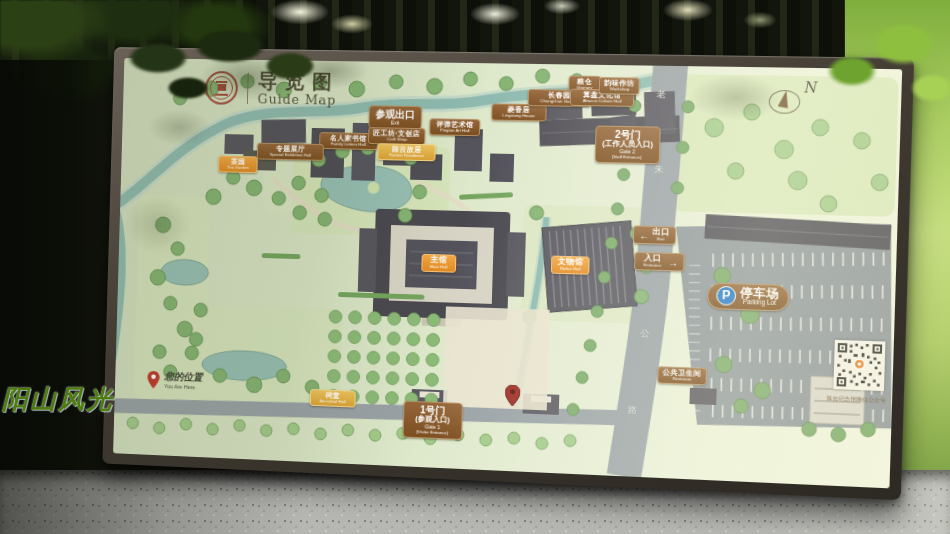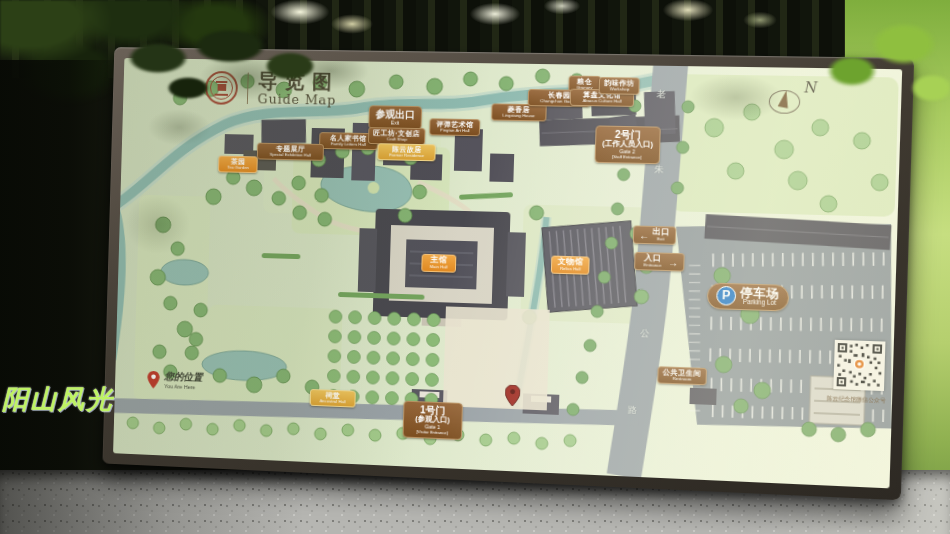--- a/index.html
+++ b/index.html
@@ -114,21 +114,21 @@
   .map-pin{position:absolute;left:402px;top:320px;z-index:6;}
 
   .qr{position:absolute;left:722px;top:264px;width:48px;height:48px;background:#f4f1e6;
     padding:3px;box-sizing:border-box;z-index:6;box-shadow:0 0 3px rgba(0,0,0,.3);}
   .qr svg{width:100%;height:100%;display:block;}
   .qr-caption{position:absolute;left:664px;top:316px;width:160px;text-align:center;
     font-size:7px;transform:scale(.8);color:#6b5030;z-index:6;white-space:nowrap;}
 
   .watermark{position:absolute;left:2px;top:382px;z-index:10;
     font-family:"DejaVu Serif",serif;font-weight:bold;font-style:italic;
-    font-size:26px;letter-spacing:2px;color:#bef264;
+    font-size:26px;letter-spacing:2px;color:#4d7c0f;
     text-shadow:0 0 2px rgba(255,255,255,.85),1px 1px 0 rgba(200,220,255,.6);}
 
   .leaf-front-tl{position:absolute;left:118px;top:28px;width:225px;height:80px;z-index:4;filter:blur(1px);
     background:
       radial-gradient(42px 22px at 40px 30px,#243416 58%,transparent 72%),
       radial-gradient(50px 24px at 112px 18px,#1c2a10 58%,transparent 72%),
       radial-gradient(36px 20px at 172px 38px,#2a3b18 58%,transparent 70%),
       radial-gradient(30px 16px at 70px 60px,#17230c 58%,transparent 70%);}
   .leaf-front-tr{position:absolute;left:812px;top:16px;width:138px;height:92px;z-index:4;filter:blur(1px);
     background:

